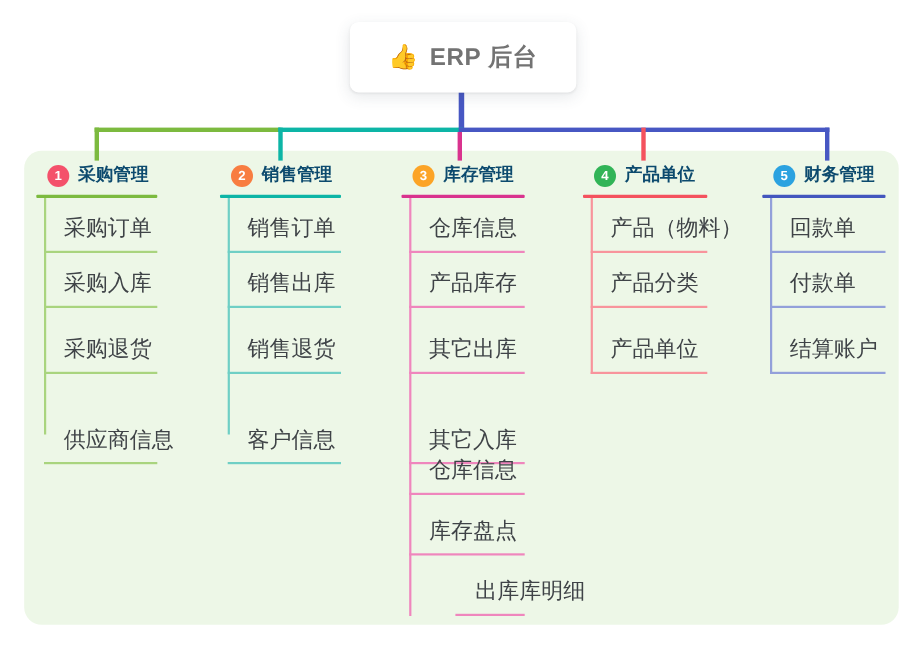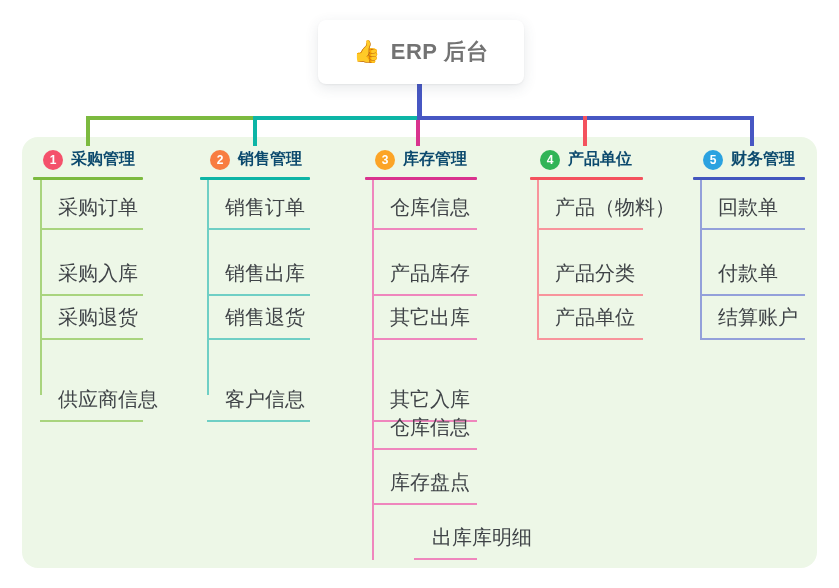--- a/index.html
+++ b/index.html
@@ -43,21 +43,21 @@
     display:flex;align-items:center;justify-content:center;flex:0 0 20px;}
   .hlabel{font-size:16px;font-weight:600;color:#0c4a6e;}
   .underline{position:absolute;top:29px;left:0;width:100%;height:3px;background:var(--c);border-radius:1px;}
   .vline{position:absolute;left:7px;top:32px;width:2px;background:var(--l);}
   .chn4 .vline{height:215px;}
   .chn7 .vline{height:380px;}
   .chn3 .vline{height:160px;}
 
   .child{position:absolute;left:7px;right:0;height:26px;border-bottom:2px solid var(--l);cursor:pointer;}
   .child span{position:absolute;left:18px;bottom:7px;font-size:20px;color:#3f4347;white-space:nowrap;}
-  .r0{top:54px;} .r1{top:120px;} .r2{top:164px;} .r3{top:219px;margin-top:27px;}
+  .r0{top:54px;} .r1{top:104px;} .r2{top:164px;} .r3{top:219px;margin-top:27px;}
   .r4{top:274px;} .r5{top:329px;} .r6{top:384px;margin-left:42px;}
 </style>
 </head>
 <body>
 
 <div class="canvas">
 
   <div class="panel" style="background: rgb(237, 247, 231);"></div>
 
   <div class="root-node">

